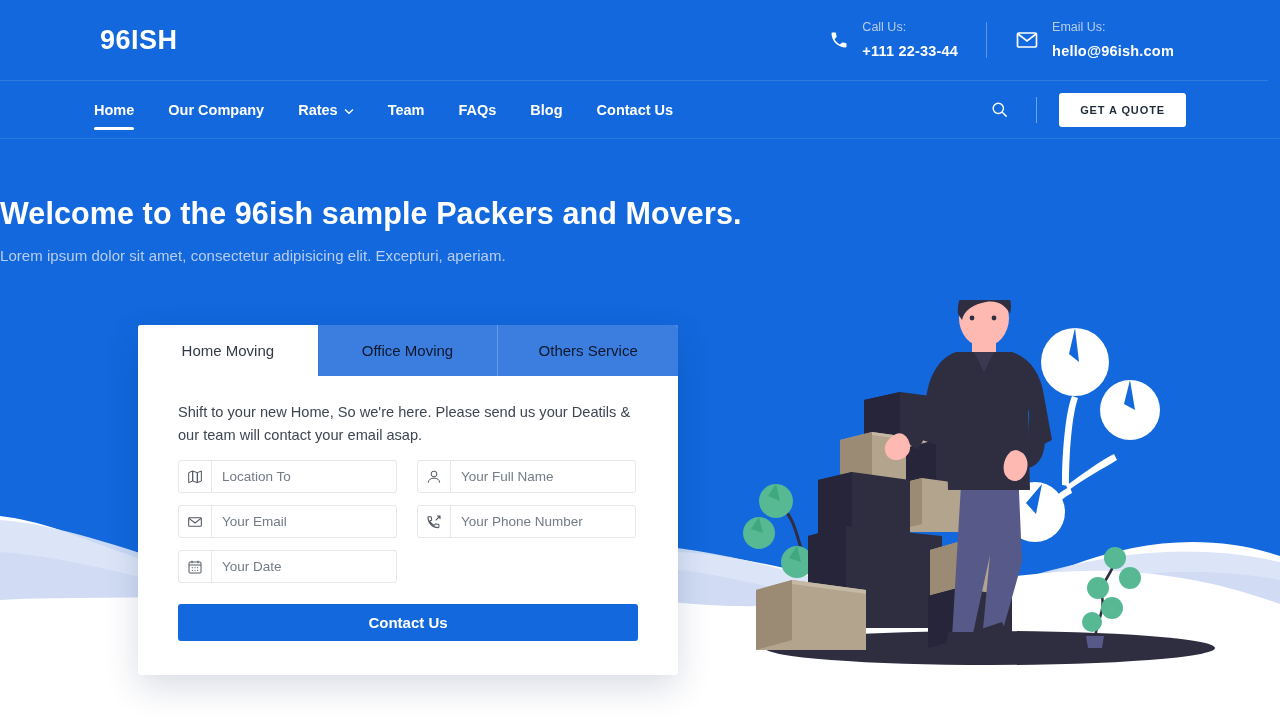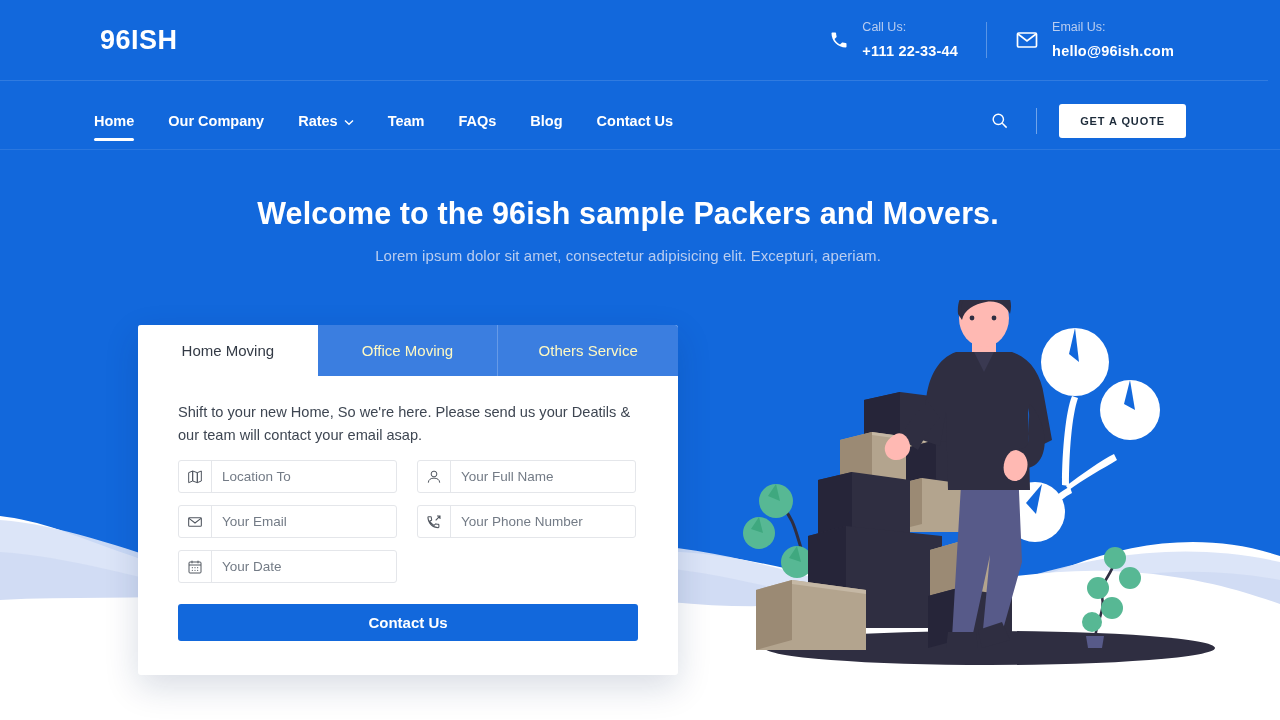--- a/index.html
+++ b/index.html
@@ -33,21 +33,21 @@
   .contact-ico { color:#fff; display:flex; align-items:center; }
   .contact-lines { display:flex; flex-direction:column; line-height:1.25;gap:7px; }
   .contact-label { color:#b9cdf0; font-size:12.5px; }
   .contact-value { color:#ffffff; font-size:14.5px; font-weight:bold; letter-spacing:0.2px; }
   .contact-sep {
     width:1px; height:36px; background:rgba(255,255,255,0.3); margin:0 28px;
   }
 
   
   .navbar {
-    position:absolute; left:0; top:92px; width:1280px; height:58px;
+    position:absolute; left:0; top:81px; width:1280px; height:58px;
     display:flex; align-items:center; justify-content:space-between;
     padding: 0 94px 0 94px;
     border-bottom: 1px solid rgba(255,255,255,0.10);
   }
   .nav-links { display:flex; align-items:center; height:58px; }
   .nav-link {
     position:relative; color:#ffffff; font-size:14.5px; font-weight:bold;
     padding: 0 0 0 0; margin-right: 34px; height:58px;
     display:flex; align-items:center; gap:6px; cursor:pointer; white-space:nowrap;
   }
@@ -63,38 +63,38 @@
     cursor:pointer; color:#fff;
   }
   .nav-sep { width:1px; height:26px; background:rgba(255,255,255,0.4); margin:0 22px 0 22px; }
   .quote-btn {
     background:#ffffff; color:#1d2b3a; font-size:11px; font-weight:bold;
     letter-spacing:0.9px; padding:11px 21px; border-radius:3px;
     border:none; cursor:pointer; font-family:"Liberation Sans", sans-serif;
   }
 
   
-  .hero-text { position:absolute; left:16px; top:196px; width:1224px; text-align:center; }
+  .hero-text { position:absolute; left:0; top:196px; width:1224px; }
   .hero-title {
     color:#ffffff; font-size:30.5px; font-weight:bold; letter-spacing:0.1px;
   }
   .hero-sub {
     color:#b9cdf0; font-size:15px; margin-top:16px; letter-spacing:0.05px;
   }
 
   
   .card {
     position:absolute; left:138px; top:325px; width:540px;
     background:#ffffff; border-radius:3px;
     box-shadow: 0 12px 34px rgba(10,40,90,0.16);
   }
   .tabs { display:flex; height:51px; background:#3b7ee0; border-radius:3px 3px 0 0; overflow:hidden; }
   .tab {
     flex:1; display:flex; align-items:center; justify-content:center;
-    font-size:15px; color:#fef9c3; cursor:pointer;
+    font-size:15px; color:#0f172a; cursor:pointer;
     border-right:1px solid rgba(255,255,255,0.22);
   }
   .tab:last-child { border-right:none; }
   .tab.active {
     background:#ffffff; color:#333a45; border-right:none;
   }
   .card-body { padding: 25px 40px 34px 40px; }
   .card-desc {
     color:#3e4652; font-size:14.6px; line-height:1.55; margin-bottom:14px;
   }

